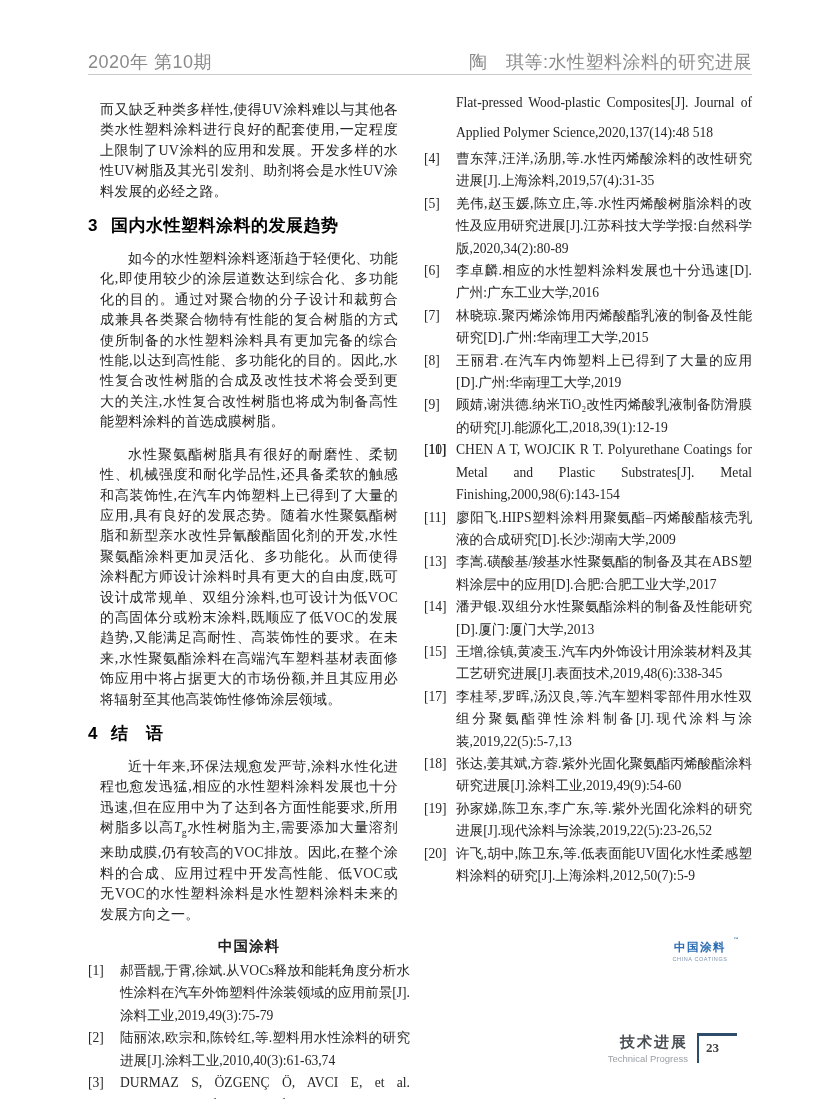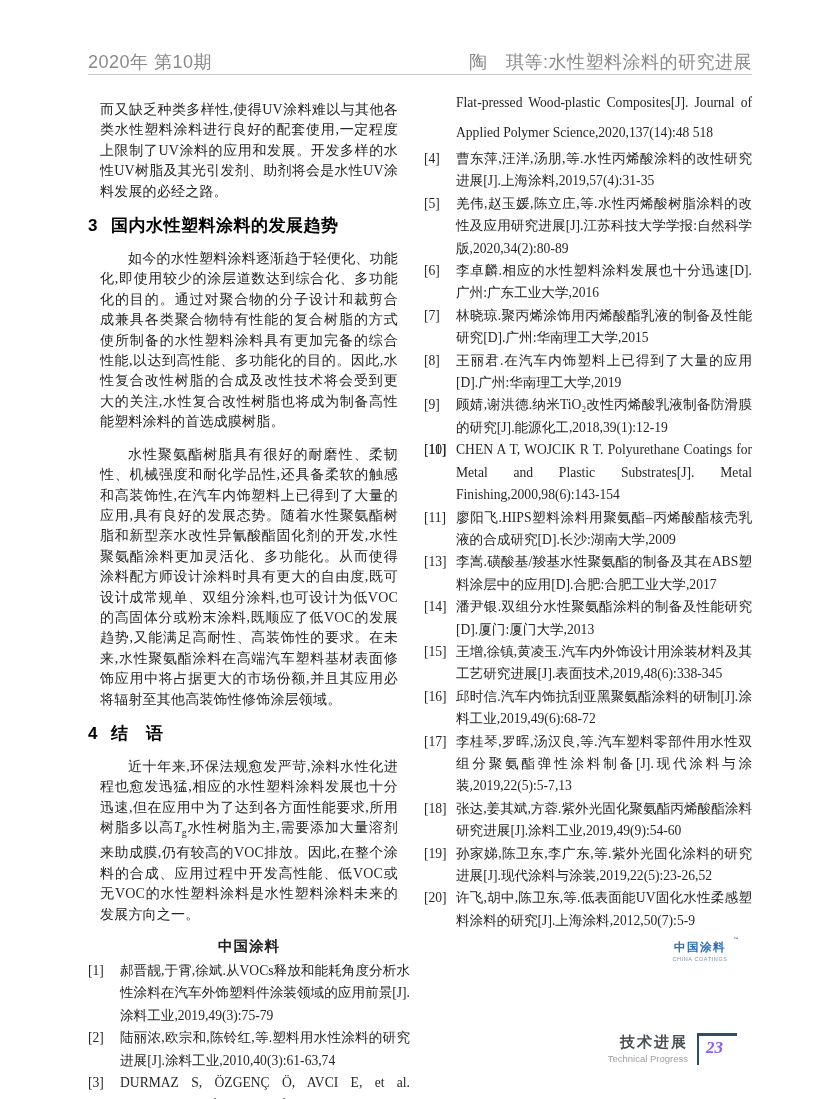--- a/index.html
+++ b/index.html
@@ -58,22 +58,22 @@
     font-family:"Liberation Sans","DejaVu Sans",sans-serif;
   }
   .footer-labels{text-align:right;margin-top:0;}
   .footer-cn{font-size:15px;font-weight:bold;color:#4a4f54;letter-spacing:2px;}
   .footer-en{font-size:9.5px;color:#9aa0a5;margin-top:1px;}
   .page-num-box{
     margin-left:9px;border-top:3px solid #2e4d6b;border-left:2.5px solid #2e4d6b;
     padding:2px 9px 7px 7px;min-width:22px;
   }
   .page-num{
-    font-family:"Liberation Serif","DejaVu Serif",serif;font-style:italic;font-weight:bold;
-    font-size:17px;color:#8b5cf6;
+    font-family:"Liberation Serif","DejaVu Serif",serif;font-weight:bold;
+    font-size:13px;color:#404040;
   }
 </style>
 </head>
 <body>
 
 <div class="canvas">
 
   <div class="header">
     <span>2020年 第10期</span>
     <span>陶　琪等:水性塑料涂料的研究进展</span>
@@ -158,23 +158,20 @@
           </div>
 
           <div class="ref-item">
             <span class="ref-no">[14]</span><span>潘尹银.双组分水性聚氨酯涂料的制备及性能研究[D].厦门:厦门大学,2013</span>
           </div>
 
           <div class="ref-item">
             <span class="ref-no">[15]</span><span>王增,徐镇,黄凌玉.汽车内外饰设计用涂装材料及其工艺研究进展[J].表面技术,2019,48(6):338-345</span>
           </div>
 
-          <div class="ref-item">
-            <span class="ref-no">[16]</span><span>邱时信.汽车内饰抗刮亚黑聚氨酯涂料的研制[J].涂料工业,2019,49(6):68-72</span>
-          </div>
 
           <div class="ref-item">
             <span class="ref-no">[17]</span><span>李桂琴,罗晖,汤汉良,等.汽车塑料零部件用水性双组分聚氨酯弹性涂料制备[J].现代涂料与涂装,2019,22(5):5-7,13</span>
           </div>
 
           <div class="ref-item">
             <span class="ref-no">[18]</span><span>张达,姜其斌,方蓉.紫外光固化聚氨酯丙烯酸酯涂料研究进展[J].涂料工业,2019,49(9):54-60</span>
           </div>
 
           <div class="ref-item">

